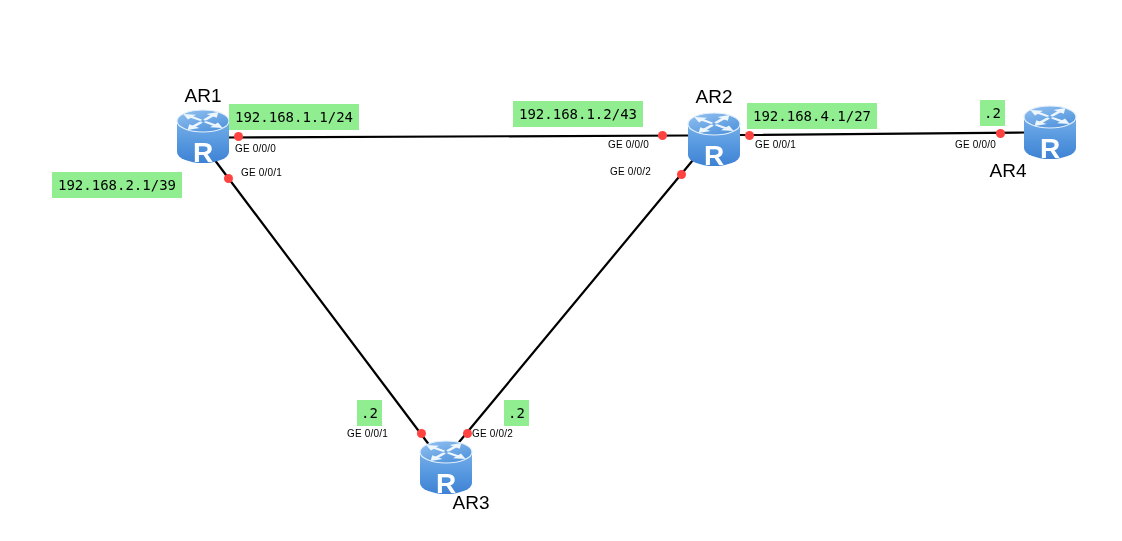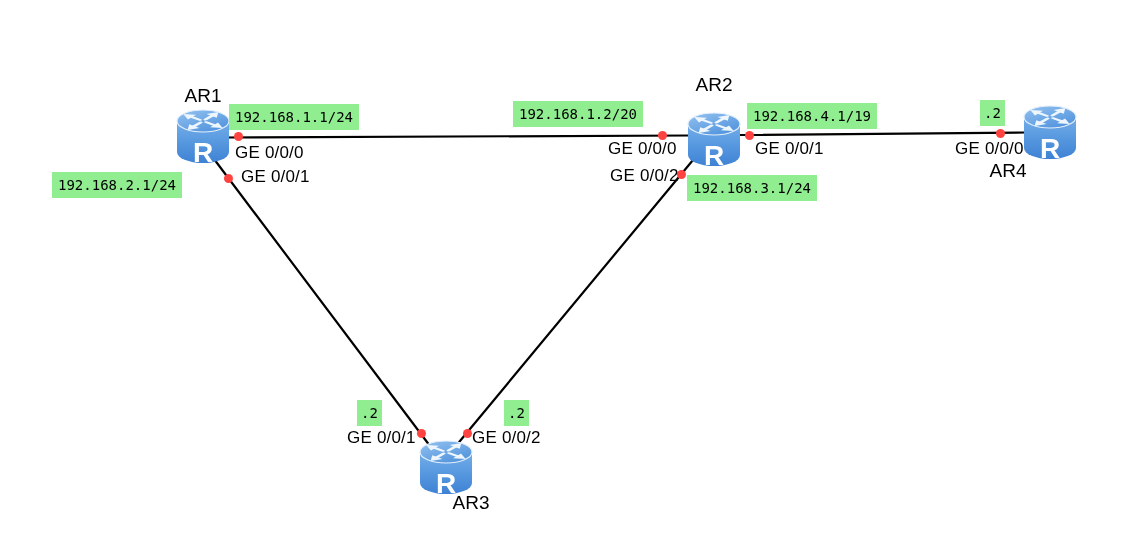--- a/index.html
+++ b/index.html
@@ -40,21 +40,21 @@
     position: absolute;
     width: 54px;
     text-align: center;
     font-size: 19px;
     color: var(--text, #000000);
     white-space: nowrap;
     z-index: 2;
   }
   .if-label {
     position: absolute;
-    font-size: 17px;
+    font-size: 10px;
     letter-spacing: 0.2px;
     color: var(--text, #000000);
     white-space: nowrap;
     z-index: 5;
     text-align: right;
   }
   .ip-label {
     position: absolute;
     font-family: "DejaVu Sans Mono", "Liberation Mono", monospace;
     font-size: 14px;
@@ -97,21 +97,21 @@
   <div class="dot" style="left:234px; top:132px"></div>
   <div class="dot" style="left:224px; top:174px"></div>
   <div class="dot" style="left:658px; top:131px"></div>
   <div class="dot" style="left:677px; top:170px"></div>
   <div class="dot" style="left:745px; top:131px"></div>
   <div class="dot" style="left:996px; top:129px"></div>
   <div class="dot" style="left:417px; top:429px"></div>
   <div class="dot" style="left:463px; top:429px"></div>
 
   <div class="node-name" style="left:176px; top:85px">AR1</div>
-  <div class="node-name" style="left:687px; top:74px">AR2</div>
+  <div class="node-name" style="left:687px; top:86px">AR2</div>
   <div class="node-name" style="left:444px; top:492px">AR3</div>
   <div class="node-name" style="left:981px; top:160px">AR4</div>
 
   <div class="node" style="left:176px; top:109px">
     <svg viewBox="0 0 54 56">
       <path d="M1,12 L1,43 A26,11 0 0 0 53,43 L53,12 Z" fill="url(#rtBody)"></path>
       <ellipse cx="27" cy="12" rx="26" ry="11" fill="url(#rtTop)" stroke="#e2eefb" stroke-width="1.2"></ellipse>
       <g transform="translate(27,12) scale(1,0.46)" stroke="#eef6fd" fill="#eef6fd">
         <g transform="rotate(38)">
             <path d="M4,0 L15,0" stroke-width="4" stroke-linecap="round"></path>
@@ -206,24 +206,23 @@
         <g transform="rotate(308)">
             <path d="M4,0 L15,0" stroke-width="4" stroke-linecap="round"></path>
             <polygon points="14,-6.5 25,0 14,6.5" stroke="none"></polygon>
           </g>
       </g>
       <text x="27" y="53" text-anchor="middle" font-size="28" font-weight="bold" fill="#ffffff" font-family="Liberation Sans, sans-serif">R</text>
     </svg>
   </div>
 
   <div class="ip-label" style="left:229px; top:104px">192.168.1.1/24</div>
-  <div class="ip-label" style="left:513px; top:101px">192.168.1.2/20</div>
-  <div class="ip-label" style="left:747px; top:103px">192.168.4.1/19</div>
-  <div class="ip-label" style="left:52px;  top:172px">192.168.2.1/24</div>
-  <div class="ip-label" style="left:687px; top:175px">192.168.3.1/24</div>
+  <div class="ip-label" style="left:513px; top:101px">192.168.1.2/43</div>
+  <div class="ip-label" style="left:747px; top:103px">192.168.4.1/27</div>
+  <div class="ip-label" style="left:52px;  top:172px">192.168.2.1/39</div>
   <div class="ip-label small" style="left:980px; top:100px">.2</div>
   <div class="ip-label small" style="left:357px; top:400px">.2</div>
   <div class="ip-label small" style="left:504px; top:400px">.2</div>
 
   <div class="if-label" style="left:235px; top:143px">GE 0/0/0</div>
   <div class="if-label" style="left:241px; top:167px">GE 0/0/1</div>
   <div class="if-label" style="left:608px; top:139px">GE 0/0/0</div>
   <div class="if-label" style="left:610px; top:166px">GE 0/0/2</div>
   <div class="if-label" style="left:755px; top:139px">GE 0/0/1</div>
   <div class="if-label" style="left:955px; top:139px">GE 0/0/0</div>

